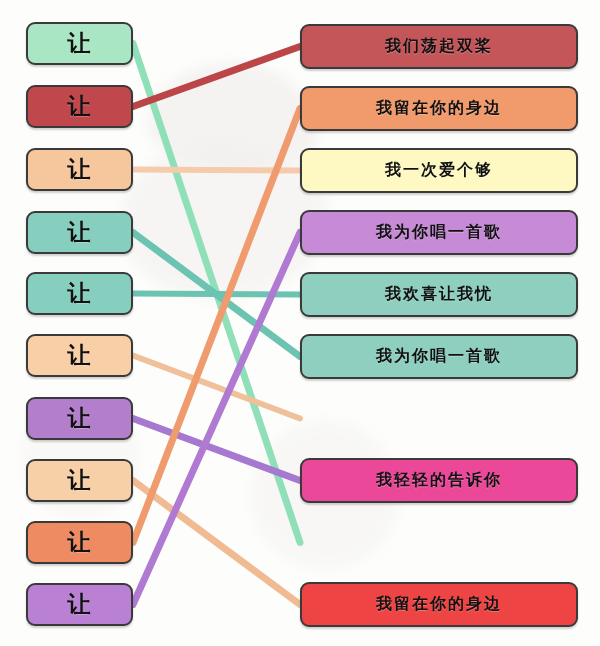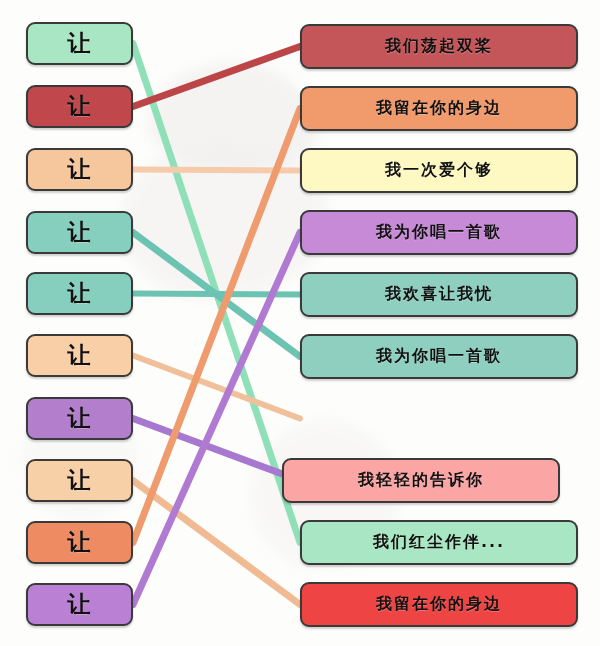--- a/index.html
+++ b/index.html
@@ -90,16 +90,15 @@
     <div class="tile left-tile" style="left: 26px; top: 397px; background: rgb(179, 127, 205);">让</div>
     <div class="tile left-tile" style="left: 26px; top: 459px; background: rgb(248, 208, 168);">让</div>
     <div class="tile left-tile" style="left: 26px; top: 521px; background: rgb(239, 139, 98);">让</div>
     <div class="tile left-tile" style="left: 26px; top: 583px; background: rgb(185, 128, 212);">让</div>
     <div class="tile right-tile" style="left: 300px; top: 24px; background: rgb(196, 86, 90);">我们荡起双桨</div>
     <div class="tile right-tile" style="left: 300px; top: 86px; background: rgb(241, 154, 107);">我留在你的身边</div>
     <div class="tile right-tile" style="left: 300px; top: 148px; background: #fef9c3;">我一次爱个够</div>
     <div class="tile right-tile" style="left: 300px; top: 210px; background: rgb(198, 138, 214);">我为你唱一首歌</div>
     <div class="tile right-tile" style="left: 300px; top: 272px; background: rgb(142, 207, 191);">我欢喜让我忧</div>
     <div class="tile right-tile" style="left: 300px; top: 334px; background: rgb(142, 207, 191);">我为你唱一首歌</div>
-    <div class="tile right-tile" style="left: 282px; top: 458px; background: #fca5a5;">我轻轻的告诉你</div>
-    <div class="tile right-tile" style="left: 300px; top: 520px; background: rgb(169, 231, 196);">我们红尘作伴...</div>
+    <div class="tile right-tile" style="left: 300px; top: 458px; background: #ec4899;">我轻轻的告诉你</div>
     <div class="tile right-tile" style="left: 300px; top: 582px; background: #ef4444;">我留在你的身边</div>
   </div>
 
 </body></html>

